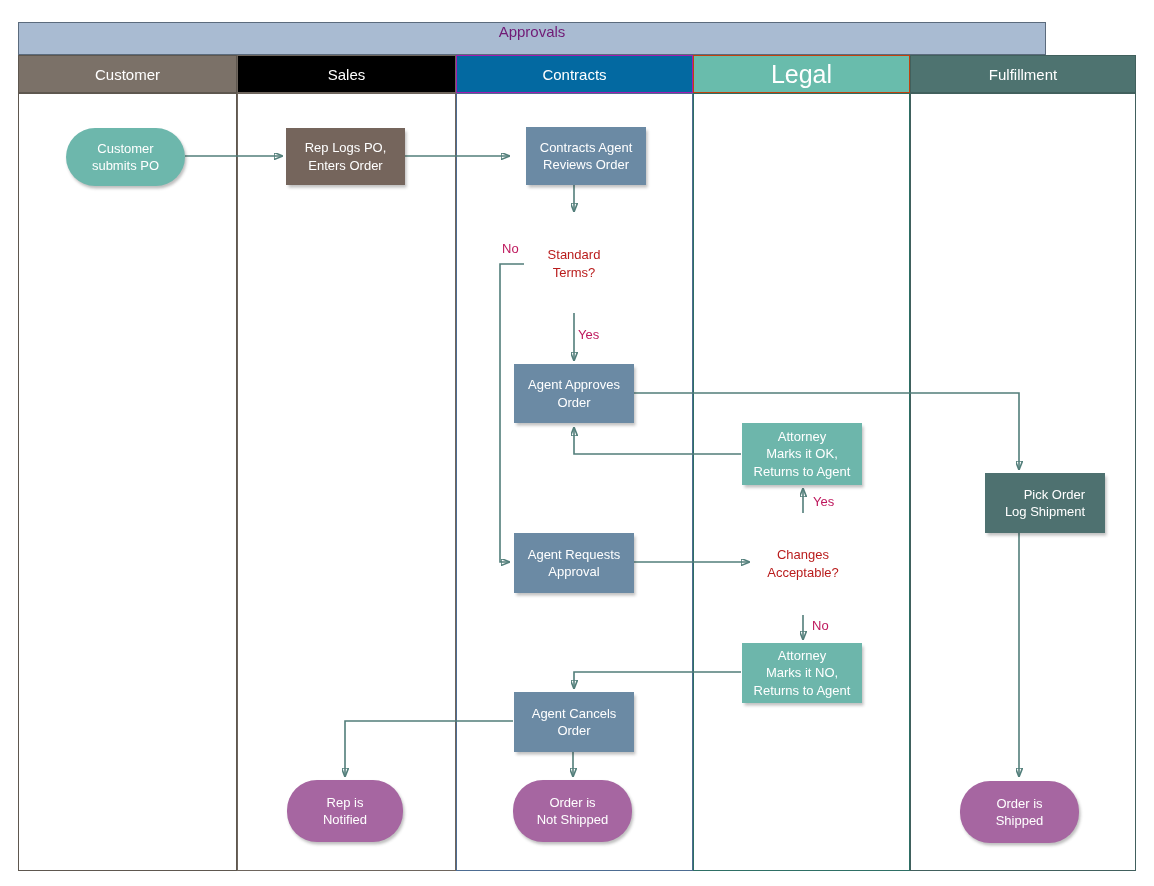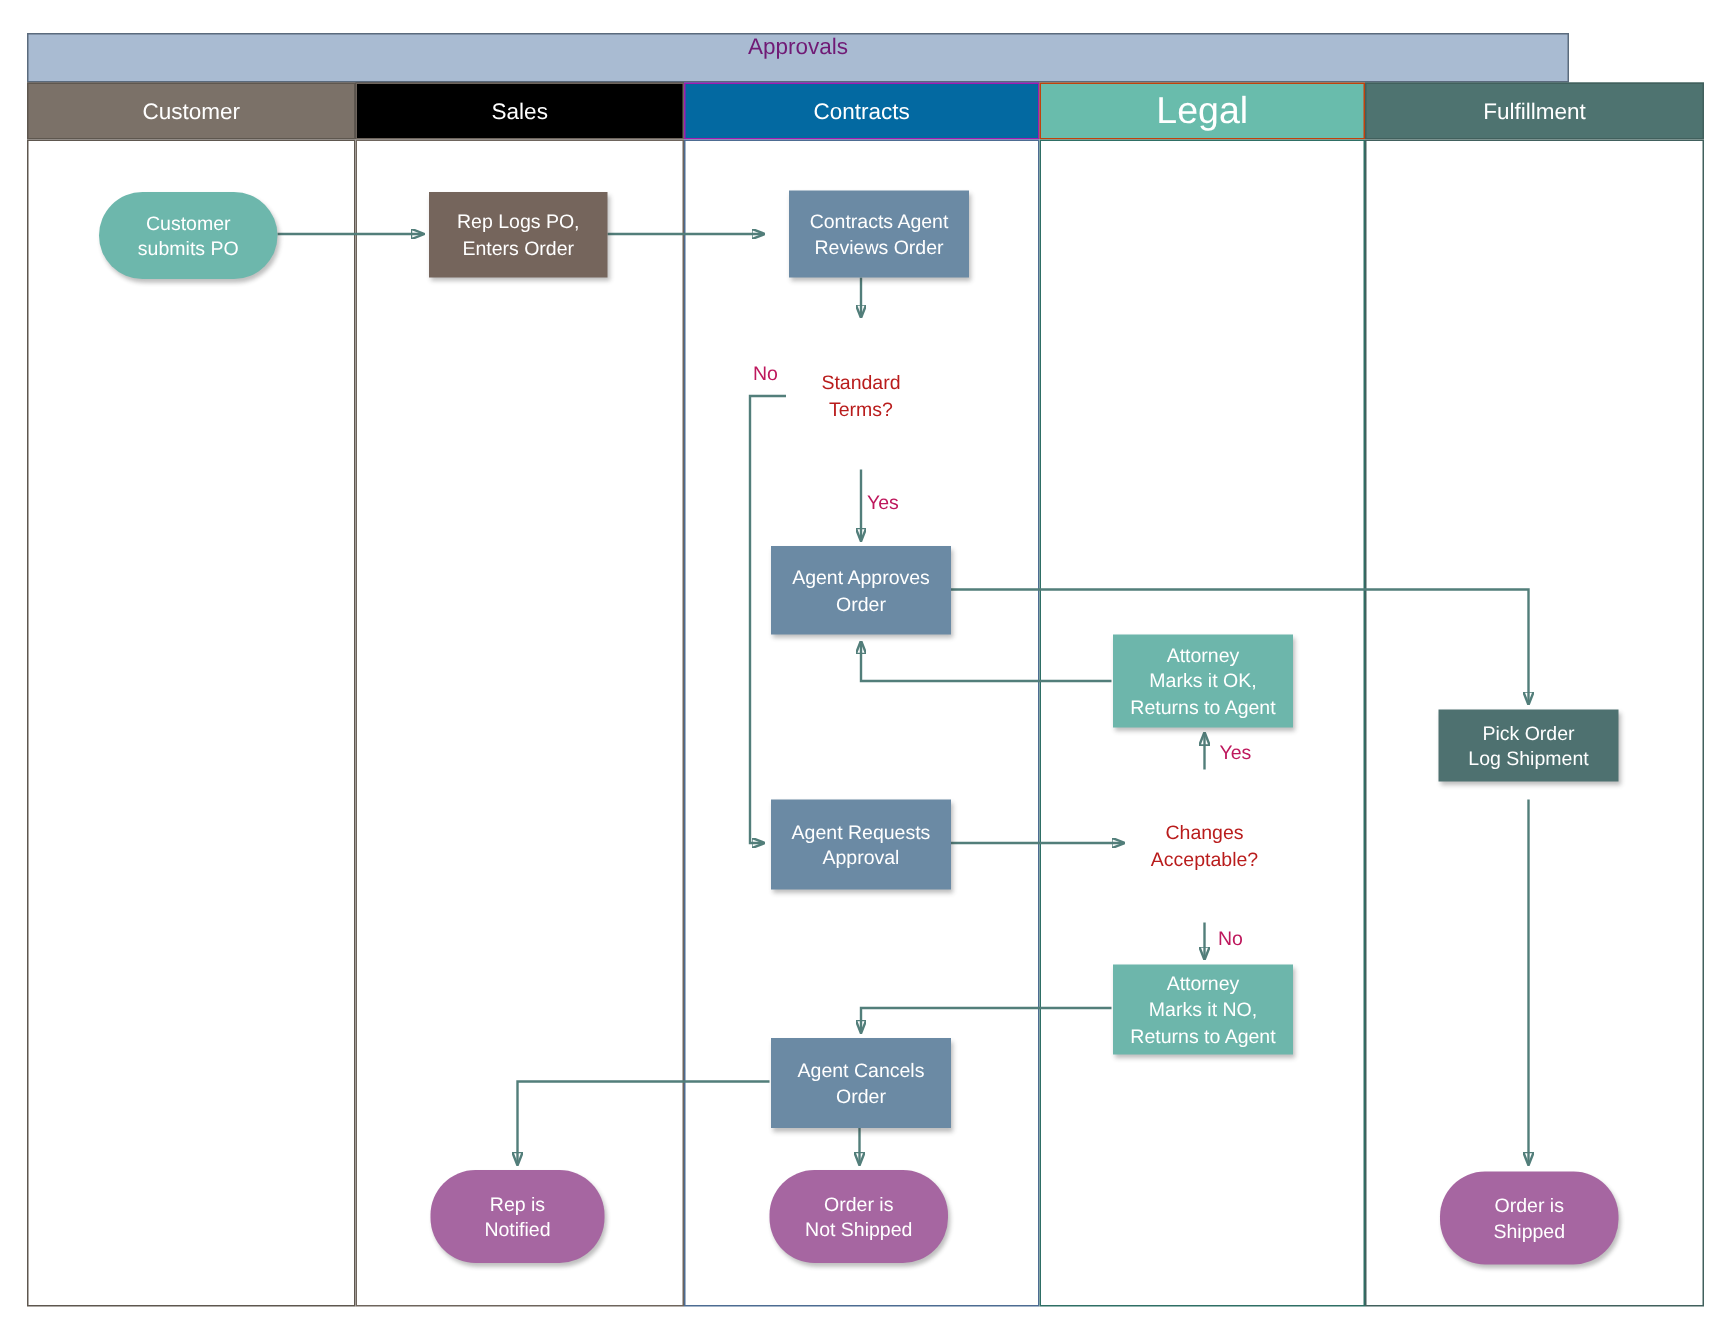--- a/index.html
+++ b/index.html
@@ -140,21 +140,21 @@
     <span class="label">Agent Approves
 Order</span>
   </div>
 
   <div class="node process-teal" style="left:742px; top:423px; width:120px; height:62px;">
     <span class="label">Attorney
 Marks it OK,
 Returns to Agent</span>
   </div>
 
-  <div class="node process-slate" style="left:959px; top:473px; width:120px; height:48px;">
+  <div class="node process-slate" style="left:985px; top:473px; width:120px; height:60px;text-align:right;">
     <span class="label">Pick Order
 Log Shipment</span>
   </div>
 
   <div class="node process-blue" style="left:514px; top:533px; width:120px; height:60px;">
     <span class="label">Agent Requests
 Approval</span>
   </div>
 
   <div class="diamond-wrap" style="left:753px; top:514px; width:100px; height:100px;">

